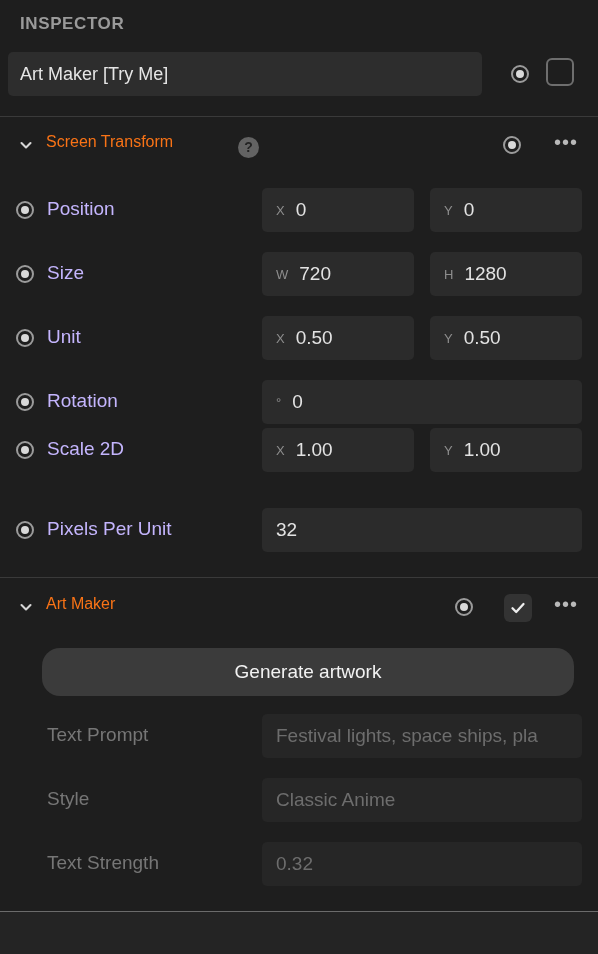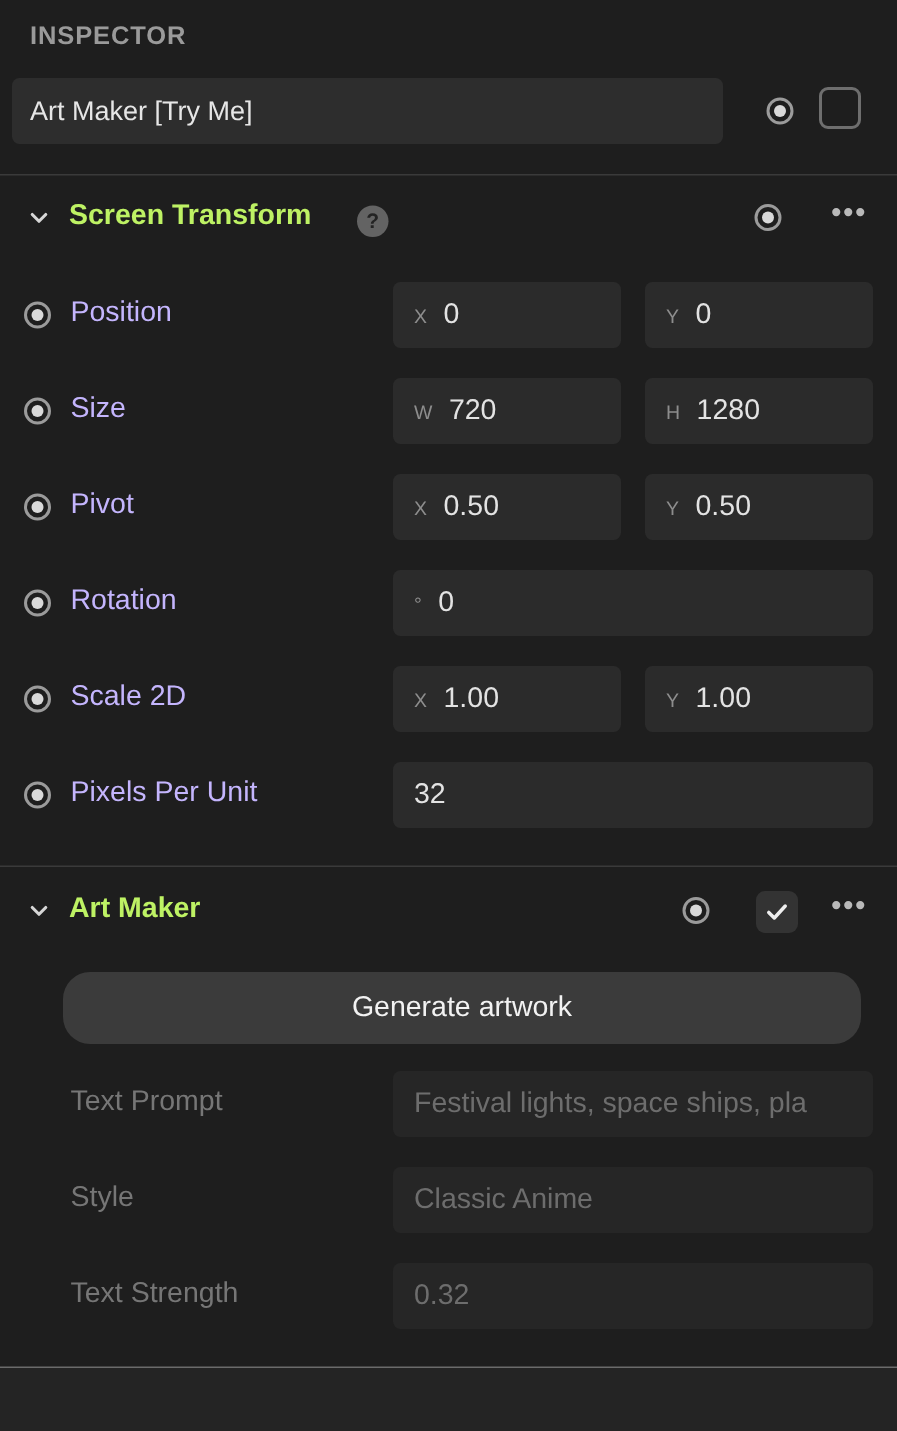--- a/index.html
+++ b/index.html
@@ -43,21 +43,21 @@
   .section-header {
     position: absolute; left: 0; width: 598px; height: 40px;
   }
   .chev {
     position: absolute; left: 18px; top: 12px; width: 16px; height: 16px;
     color: #d6d6d6; font-size: 15px; line-height: 16px; text-align: center;
   }
   .chev svg { display: block; }
   .section-title {
     position: absolute; left: 46px; top: 8px;
-    font-size: 19px; color: #bef264; font-weight: bold;
+    font-size: 16px; color: #f97316;
   }
   .help-icon {
     position: absolute; width: 21px; height: 21px; border-radius: 50%;
     background: #636363; color: #232323;
     font-size: 14px; font-weight: bold; line-height: 21px; text-align: center;
     top: 12px;
   }
   .hdr-radio { position: absolute; top: 11px; }
   .hdr-check {
     position: absolute; top: 7px; width: 28px; height: 28px;
@@ -195,21 +195,21 @@
       <span class="val">1280</span>
     </div>
   </div>
 
   <div class="prop-row" style="top:316px;">
     <span class="prop-radio">
         <span class="radio-ico">
           <i></i>
         </span>
       </span>
-    <span class="prop-label">Pivot</span>
+    <span class="prop-label">Unit</span>
     <div class="field col1">
       <span class="prefix">X</span>
       <span class="val">0.50</span>
     </div>
     <div class="field col2">
       <span class="prefix">Y</span>
       <span class="val">0.50</span>
     </div>
   </div>
 
@@ -219,21 +219,21 @@
           <i></i>
         </span>
       </span>
     <span class="prop-label">Rotation</span>
     <div class="field full">
       <span class="prefix deg">°</span>
       <span class="val">0</span>
     </div>
   </div>
 
-  <div class="prop-row" style="top:444px;padding-left:44px;">
+  <div class="prop-row" style="top:428px;padding-left:44px;">
     <span class="prop-radio">
         <span class="radio-ico">
           <i></i>
         </span>
       </span>
     <span class="prop-label">Scale 2D</span>
     <div class="field col1">
       <span class="prefix">X</span>
       <span class="val">1.00</span>
     </div>

